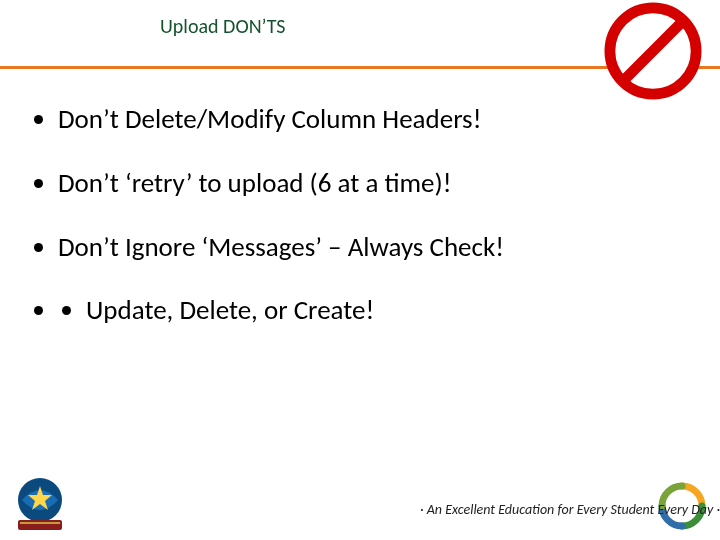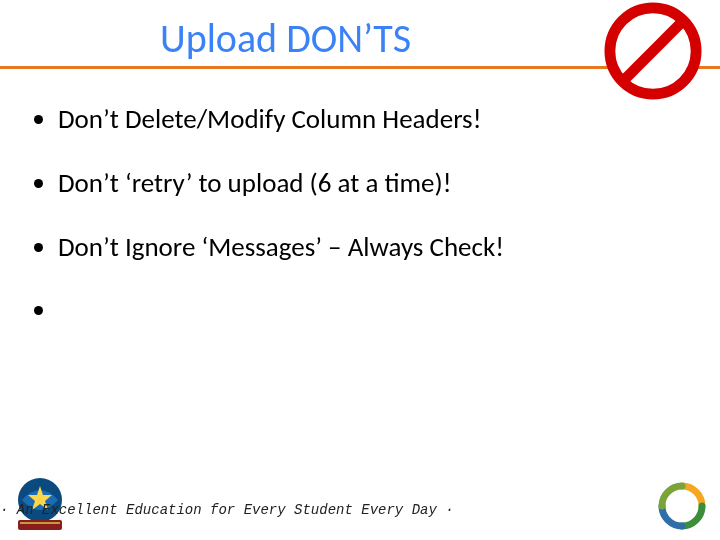--- a/index.html
+++ b/index.html
@@ -18,22 +18,22 @@
     top: 0;
     left: 0;
     right: 0;
     height: 66px;
     border-bottom: 3px solid #e87722;
   }
   .title-text {
     position: absolute;
     top: 14px;
     left: 160px;
-    font-size: 40px;
-    color: #3b82f6;
+    font-size: 20px;
+    color: #14532d;
     font-weight: 400;
   }
   .prohibit {
     position: absolute;
     top: 2px;
     right: 18px;
     width: 98px;
     height: 98px;
   }
   .content {
@@ -56,25 +56,24 @@
   .sub {
     list-style: disc;
     padding-left: 56px;
     margin-top: 4px;
   }
   .footer-line {
     position: absolute;
     bottom: 22px;
     left: 0;
     right: 0;
-    text-align: left;
+    text-align: right;
     font-size: 14px;
     font-style: italic;
     color: #222;
-    font-family: Liberation Mono, monospace;
   }
   .logo-left {
     position: absolute;
     bottom: 8px;
     left: 12px;
     width: 56px;
     height: 56px;
   }
   .logo-right {
     position: absolute;
@@ -97,20 +96,23 @@
     <line x1="22" y1="78" x2="78" y2="22" stroke="#d40000" stroke-width="11" stroke-linecap="butt"></line>
   </svg>
 </div>
 
 <div class="content">
   <ul>
     <li><span>Don’t Delete/Modify Column Headers!</span></li>
     <li><span>Don’t ‘retry’ to upload (6 at a time)!</span></li>
     <li><span>Don’t Ignore ‘Messages’ – Always Check!</span></li>
     <li style="margin-bottom:0;">
+      <ul class="sub">
+        <li><span>Update, Delete, or Create!</span></li>
+      </ul>
     </li>
   </ul>
 </div>
 
 <div class="logo-left">
   <svg viewBox="0 0 56 56" width="56" height="56">
     <circle cx="28" cy="24" r="22" fill="#0b4a7f"></circle>
     <path d="M10 24 Q28 4 46 24 Q28 44 10 24 Z" fill="#1a6db5"></path>
     <polygon points="28,10 31,19 40,19 33,25 36,34 28,28 20,34 23,25 16,19 25,19" fill="#ffd54a"></polygon>
     <rect x="6" y="44" width="44" height="10" fill="#8a1c1c" rx="2"></rect>

